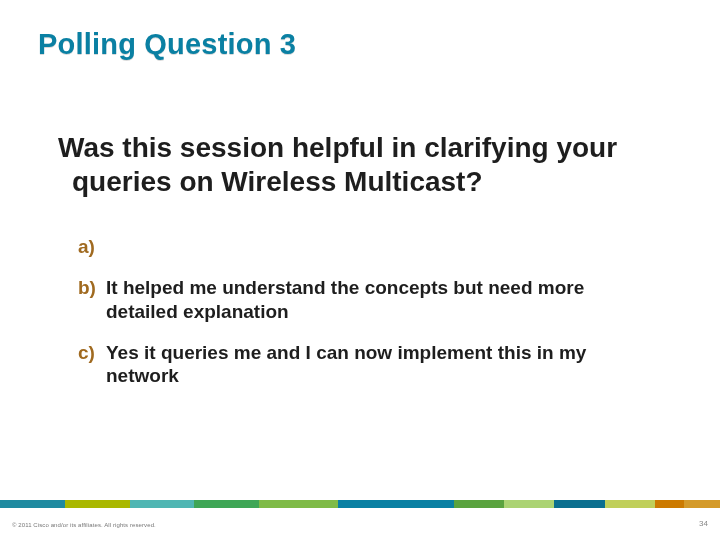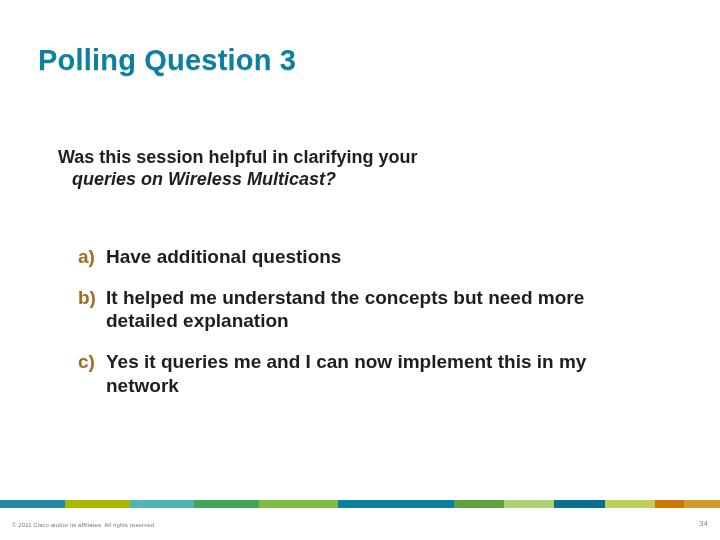--- a/index.html
+++ b/index.html
@@ -8,43 +8,42 @@
     height: 540px;
     background: #ffffff;
     font-family: Arial, Helvetica, sans-serif;
     position: relative;
     overflow: hidden;
   }
   .slide {
     width: 100%;
     height: 100%;
     position: relative;
-    padding: 44px 38px 0 38px;
+    padding: 28px 38px 0 38px;
   }
   .title {
     font-size: 29px;
     font-weight: bold;
     color: #0a80a3;
     text-shadow: 0 1px 0 rgba(0,0,0,0.15);
     margin-bottom: 70px;
     letter-spacing: 0.2px;
   }
   .question {
-    font-size: 18px;
+    font-size: 28px;
     font-weight: bold;
     color: #1e1e1e;
     line-height: 1.22;
     margin-left: 20px;
-    margin-bottom: 54px;
+    margin-bottom: 36px;
     padding-right: 20px;
   }
   .question .indent {
     display: block;
     padding-left: 14px;
-    font-style: italic;
   }
   .options {
     margin-left: 40px;
     padding-right: 30px;
   }
   .option {
     display: flex;
     align-items: flex-start;
     margin-bottom: 18px;
     font-size: 19px;
@@ -104,21 +103,20 @@
   <h1 class="title">Polling Question 3</h1>
 
   <div class="question">
     <span>Was this session helpful in clarifying your</span>
     <span class="indent">queries on Wireless Multicast?</span>
   </div>
 
   <div class="options">
     <div class="option">
       <span class="marker">a)</span>
-      <span class="text">Have additional questions</span>
     </div>
     <div class="option">
       <span class="marker">b)</span>
       <span class="text">It helped me understand the concepts but need more detailed explanation</span>
     </div>
     <div class="option">
       <span class="marker">c)</span>
       <span class="text">Yes it queries me and I can now implement this in my network</span>
     </div>
   </div>

